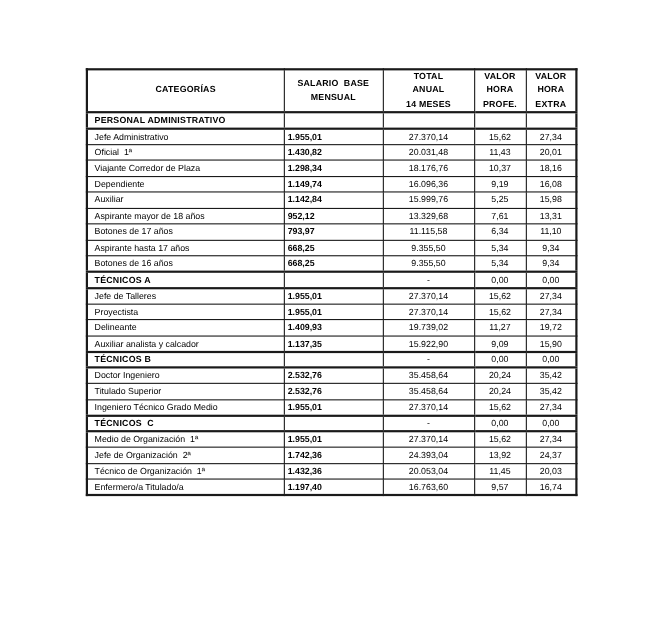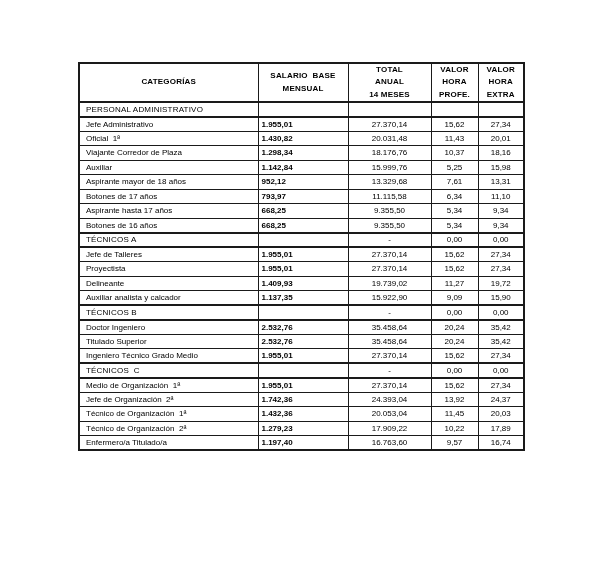--- a/index.html
+++ b/index.html
@@ -59,21 +59,21 @@
   .salary-table td.col-tot,
   .salary-table td.col-profe,
   .salary-table td.col-extra {
     text-align: center;
   }
   .salary-table tr.section td {
     border-top: 2px solid #1a1a1a;
     border-bottom: 2px solid #1a1a1a;
   }
   .salary-table tr.section td.col-cat {
-    font-weight: normal;
+    font-weight: bold;
     letter-spacing: 0.2px;
   }
   .salary-table tr.section td.col-sal {
     font-weight: normal;
   }
 </style>
 </head>
 <body>
 
 <div class="doc-page">
@@ -124,20 +124,27 @@
           <td class="col-extra">20,01</td>
         </tr>
         <tr class="data">
           <td class="col-cat">Viajante Corredor de Plaza</td>
           <td class="col-sal">1.298,34</td>
           <td class="col-tot">18.176,76</td>
           <td class="col-profe">10,37</td>
           <td class="col-extra">18,16</td>
         </tr>
         <tr class="data">
+          <td class="col-cat">Dependiente</td>
+          <td class="col-sal">1.149,74</td>
+          <td class="col-tot">16.096,36</td>
+          <td class="col-profe">9,19</td>
+          <td class="col-extra">16,08</td>
+        </tr>
+        <tr class="data">
           <td class="col-cat">Auxiliar</td>
           <td class="col-sal">1.142,84</td>
           <td class="col-tot">15.999,76</td>
           <td class="col-profe">5,25</td>
           <td class="col-extra">15,98</td>
         </tr>
         <tr class="data">
           <td class="col-cat">Aspirante mayor de 18 años</td>
           <td class="col-sal">952,12</td>
           <td class="col-tot">13.329,68</td>
@@ -250,27 +257,20 @@
           <td class="col-extra">24,37</td>
         </tr>
         <tr class="data">
           <td class="col-cat">Técnico de Organización  1ª</td>
           <td class="col-sal">1.432,36</td>
           <td class="col-tot">20.053,04</td>
           <td class="col-profe">11,45</td>
           <td class="col-extra">20,03</td>
         </tr>
         <tr class="data">
-          <td class="col-cat">Técnico de Organización  2ª</td>
-          <td class="col-sal">1.279,23</td>
-          <td class="col-tot">17.909,22</td>
-          <td class="col-profe">10,22</td>
-          <td class="col-extra">17,89</td>
-        </tr>
-        <tr class="data">
           <td class="col-cat">Enfermero/a Titulado/a</td>
           <td class="col-sal">1.197,40</td>
           <td class="col-tot">16.763,60</td>
           <td class="col-profe">9,57</td>
           <td class="col-extra">16,74</td>
         </tr>
       </tbody>
   </table>
 </div>
 

